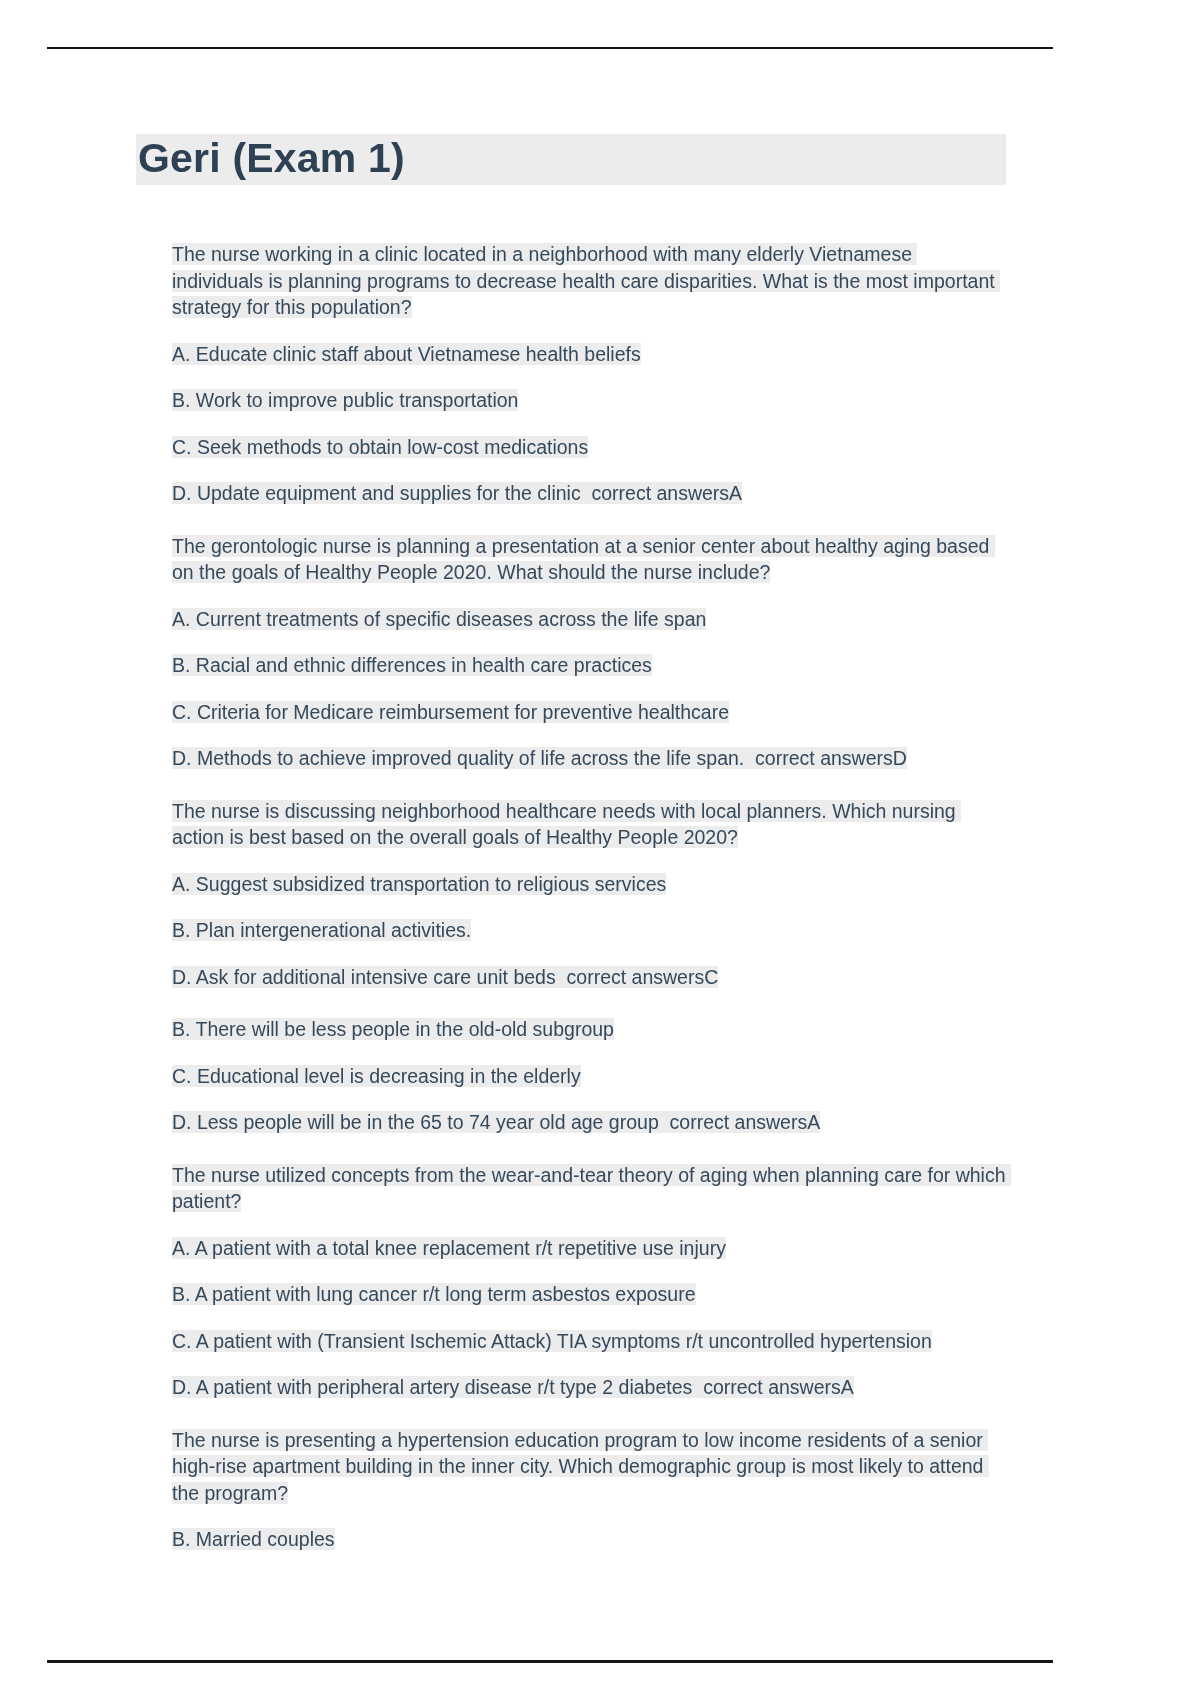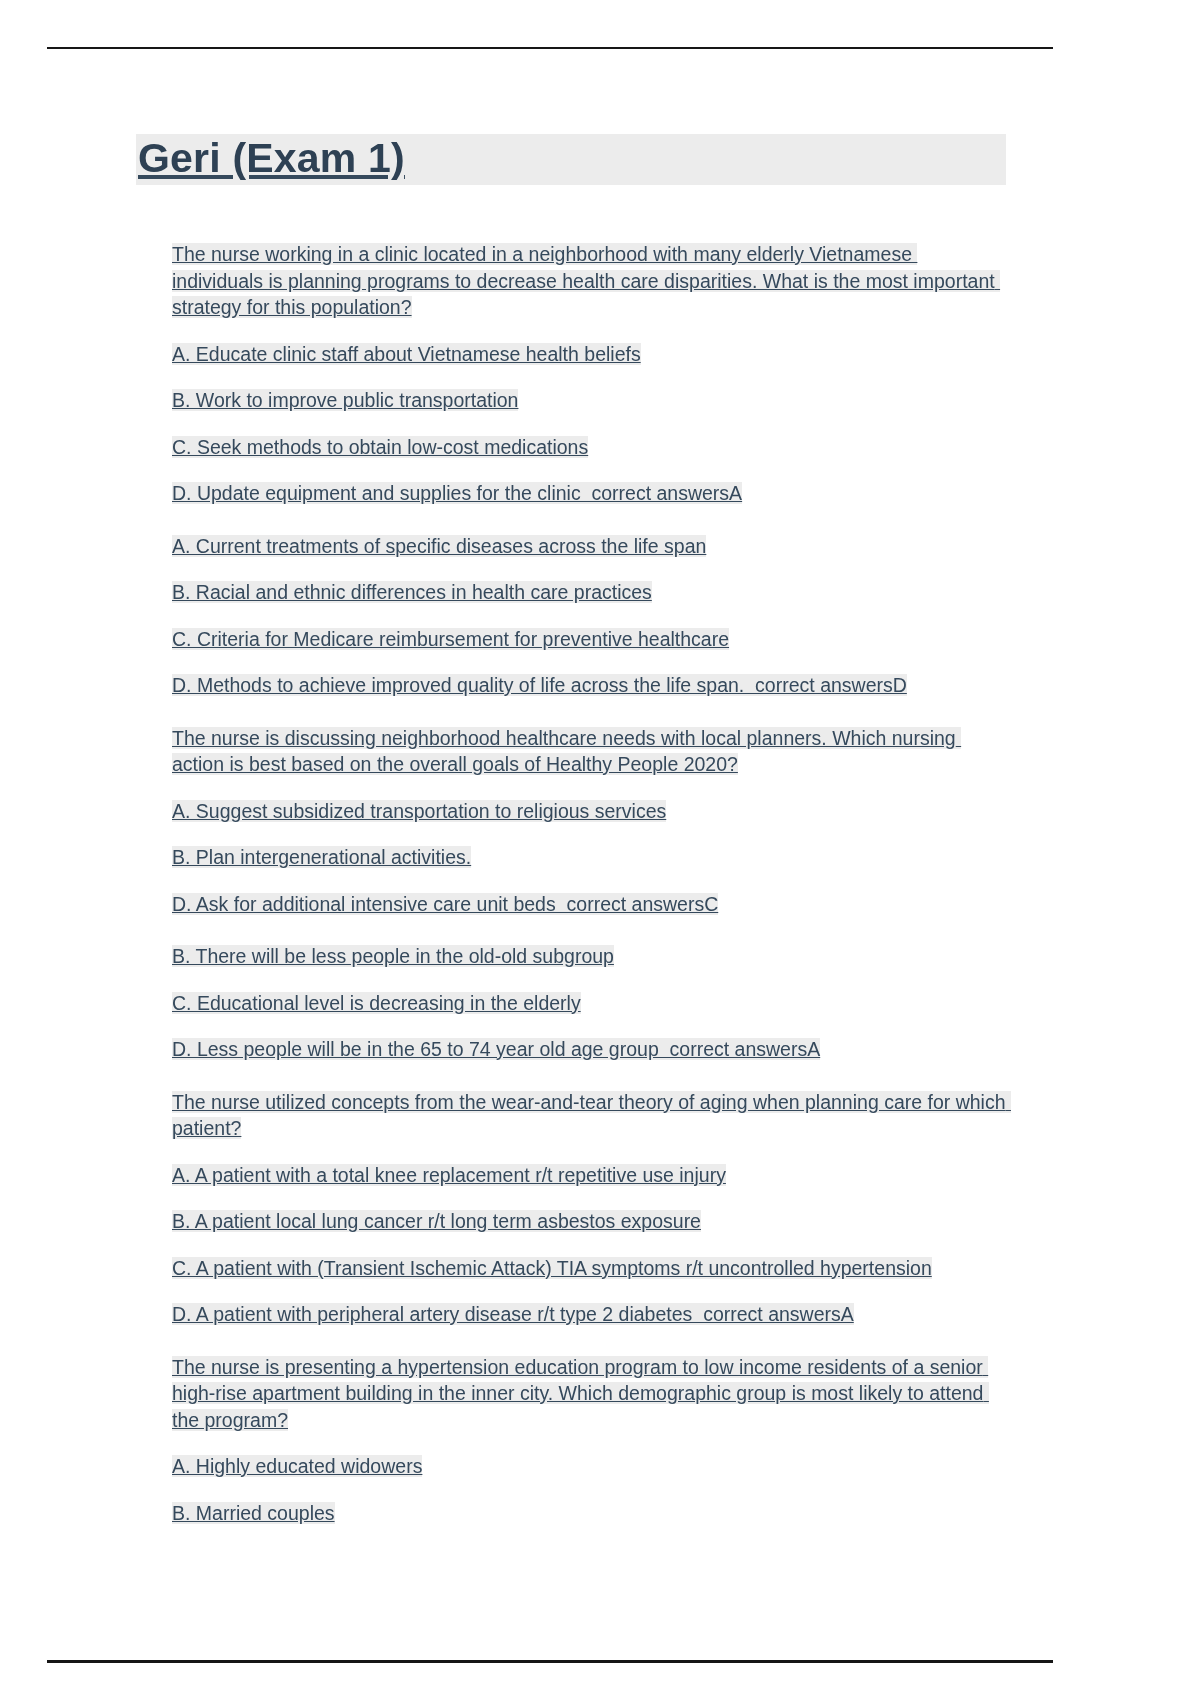--- a/index.html
+++ b/index.html
@@ -24,21 +24,20 @@
     background: #161616;
   }
   .rule.top { top: 47px; height: 2px; }
   .rule.bottom { top: 1660px; height: 3px; }
   .content {
     position: absolute;
     left: 136px;
     top: 134px;
     width: 870px;
     color: #35495c;
-    text-decoration: underline;
   }
   .title {
     display: block;
     font-size: 41px;
     line-height: 49px;
     font-weight: 700;
     color: #2e4154;
     background: #ececec;
     padding: 0 6px 2px 2px;
     margin: 0 0 56px 0;
@@ -69,20 +68,21 @@
     <span class="hl">The nurse working in a clinic located in a neighborhood with many elderly Vietnamese individuals is planning programs to decrease health care disparities. What is the most important strategy for this population?</span>
     <div>
             <div class="option"><span class="hl">A. Educate clinic staff about Vietnamese health beliefs</span></div>
             <div class="option"><span class="hl">B. Work to improve public transportation</span></div>
             <div class="option"><span class="hl">C. Seek methods to obtain low-cost medications</span></div>
             <div class="option"><span class="hl">D. Update equipment and supplies for the clinic  correct answersA</span></div>
           </div>
   </div>
 
   <div class="question">
+    <span class="hl">The gerontologic nurse is planning a presentation at a senior center about healthy aging based on the goals of Healthy People 2020. What should the nurse include?</span>
     <div>
             <div class="option"><span class="hl">A. Current treatments of specific diseases across the life span</span></div>
             <div class="option"><span class="hl">B. Racial and ethnic differences in health care practices</span></div>
             <div class="option"><span class="hl">C. Criteria for Medicare reimbursement for preventive healthcare</span></div>
             <div class="option"><span class="hl">D. Methods to achieve improved quality of life across the life span.  correct answersD</span></div>
           </div>
   </div>
 
   <div class="question">
     <span class="hl">The nurse is discussing neighborhood healthcare needs with local planners. Which nursing action is best based on the overall goals of Healthy People 2020?</span>
@@ -98,30 +98,29 @@
             <div class="option"><span class="hl">B. There will be less people in the old-old subgroup</span></div>
             <div class="option"><span class="hl">C. Educational level is decreasing in the elderly</span></div>
             <div class="option"><span class="hl">D. Less people will be in the 65 to 74 year old age group  correct answersA</span></div>
           </div>
   </div>
 
   <div class="question">
     <span class="hl">The nurse utilized concepts from the wear-and-tear theory of aging when planning care for which patient?</span>
     <div>
             <div class="option"><span class="hl">A. A patient with a total knee replacement r/t repetitive use injury</span></div>
-            <div class="option"><span class="hl">B. A patient local lung cancer r/t long term asbestos exposure</span></div>
+            <div class="option"><span class="hl">B. A patient with lung cancer r/t long term asbestos exposure</span></div>
             <div class="option"><span class="hl">C. A patient with (Transient Ischemic Attack) TIA symptoms r/t uncontrolled hypertension</span></div>
             <div class="option"><span class="hl">D. A patient with peripheral artery disease r/t type 2 diabetes  correct answersA</span></div>
           </div>
   </div>
 
   <div class="question">
     <span class="hl">The nurse is presenting a hypertension education program to low income residents of a senior high-rise apartment building in the inner city. Which demographic group is most likely to attend the program?</span>
     <div>
-            <div class="option"><span class="hl">A. Highly educated widowers</span></div>
             <div class="option"><span class="hl">B. Married couples</span></div>
           </div>
   </div>
 </div>
   </div>
 
   <div class="rule bottom"></div>
 </div>
 
 </body></html>

